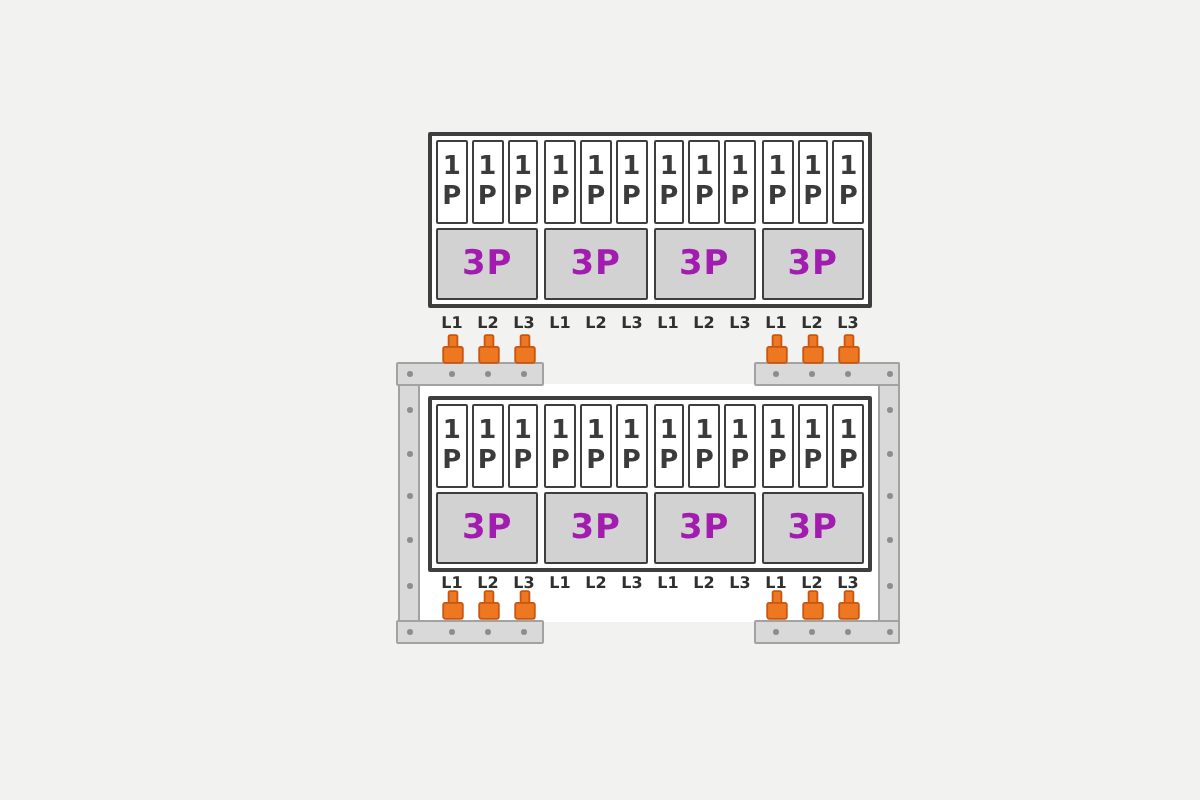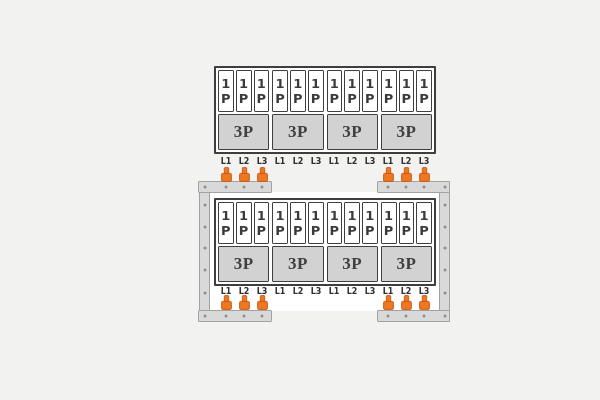--- a/index.html
+++ b/index.html
@@ -21,21 +21,21 @@
   .pole-row{display:flex;gap:2px;height:42px;}
   .pole{
     flex:1;background:#ffffff;border:1.5px solid #3e3e3e;border-radius:1px;
     box-sizing:border-box;display:flex;flex-direction:column;
     align-items:center;justify-content:center;
     font-weight:bold;font-size:13px;line-height:15px;color:#3b3b3b;
   }
   .adapter{
     flex:1;background:#d2d2d2;border:1.5px solid #3e3e3e;border-radius:1px;
     box-sizing:border-box;display:flex;align-items:center;justify-content:center;
-    font-weight:bold;font-size:17px;color:#404040;letter-spacing:0.5px;font-family:Liberation Serif, serif;
+    font-weight:bold;font-size:17px;color:#a21caf;letter-spacing:0.5px;
   }
   
   .phase-label{
     position:absolute;width:16px;text-align:center;
     font-size:8px;font-weight:bold;color:#303030;line-height:9px;
   }
   
   .plate{position:absolute;left:209px;top:192px;width:231px;height:119px;background:#ffffff;}
   .rail{
     position:absolute;background:#d9d9d9;border:1px solid #a2a2a2;

